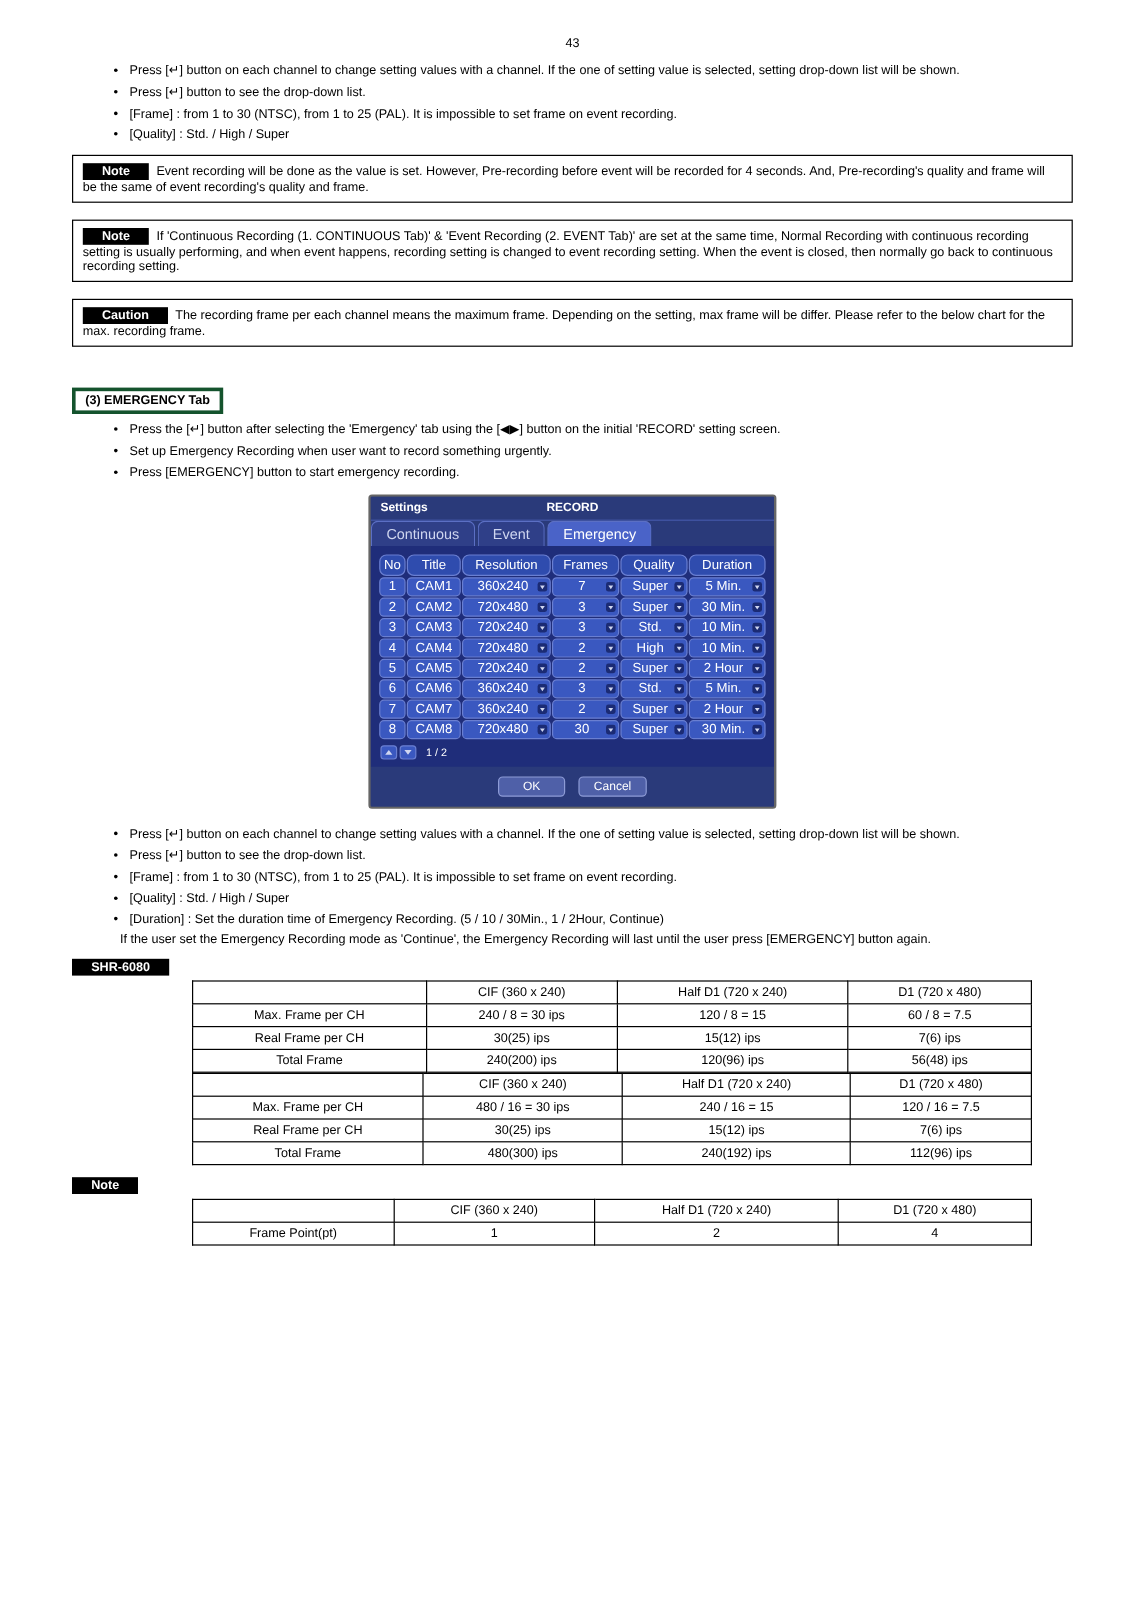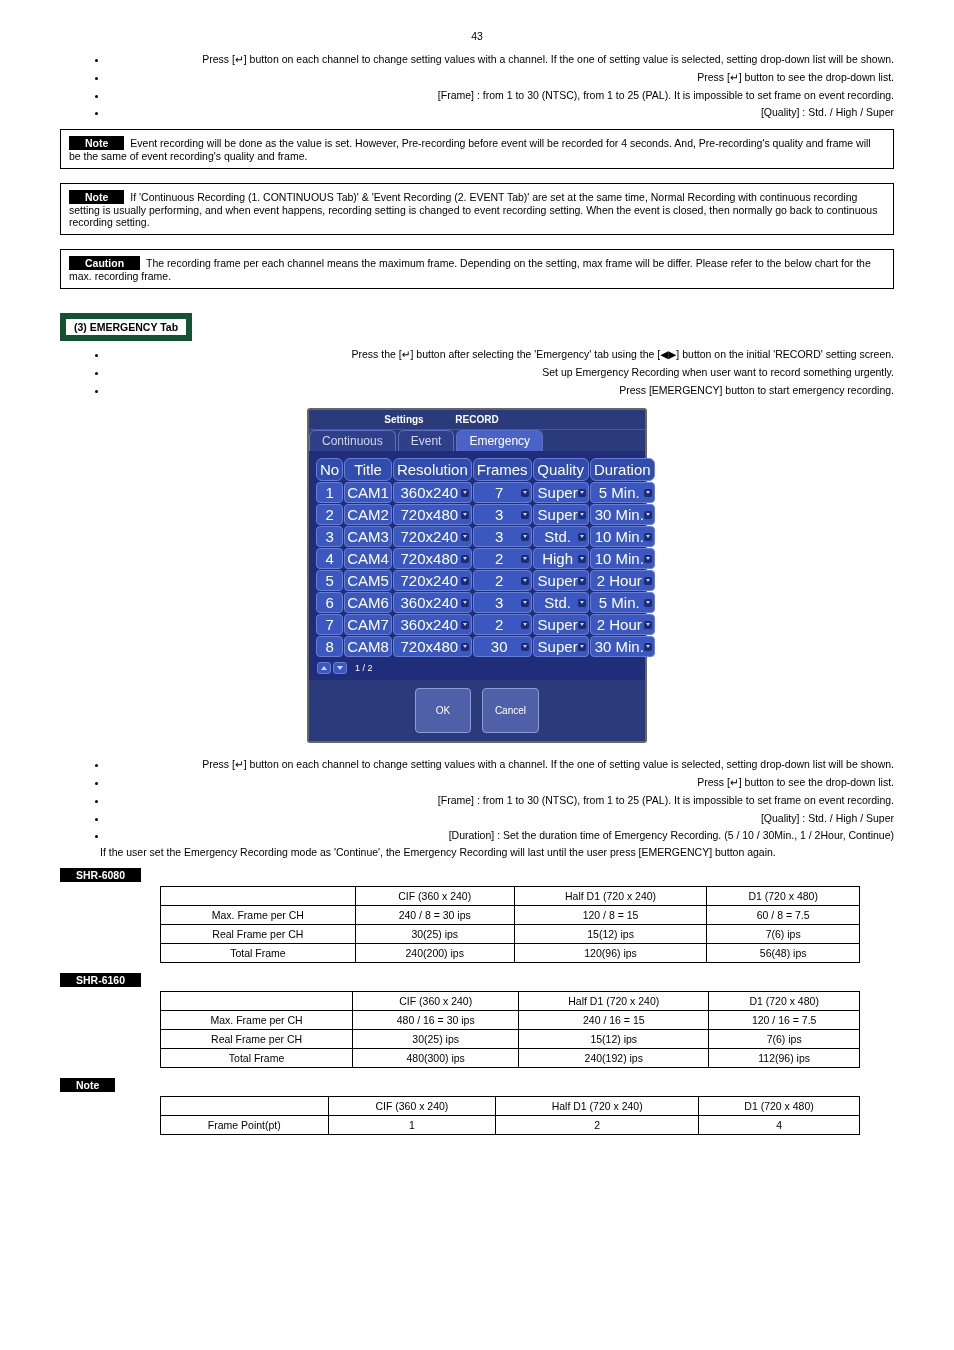--- a/index.html
+++ b/index.html
@@ -1,47 +1,47 @@
 <!DOCTYPE html>
 <html><head>
 <meta charset="utf-8">
 <style>
   * { box-sizing: border-box; margin: 0; padding: 0; }
   html, body { width: 954px; font-family: Arial, Helvetica, sans-serif; font-size: 10.5px; color: #000; background: #fff; }
   body { padding: 30px 60px 40px 60px; }
   .page-num { text-align: center; font-size: 10.5px; margin-bottom: 10px; }
-  ul.top-list { list-style: disc; margin-left: 48px; text-align: right; }
+  ul.top-list { list-style: disc; margin-left: 48px; }
   ul.top-list > li { margin: 2px 0; line-height: 1.5; }
   .enter-sym { font-family: "Arial Unicode MS", Arial, sans-serif; }
   .note-box { border: 1px solid #000; margin: 8px 0 14px 0; padding: 6px 8px; }
   .chip { display: inline-block; background: #000; color: #fff; font-weight: bold; padding: 1px 16px; margin-right: 6px; }
-  .label-box { display: inline-block; border: 6px solid #14532d; padding: 2px 8px; margin-top: 10px; margin-bottom: 4px; font-weight: bold; text-align: center; }
+  .label-box { display: inline-block; border: 3px solid #14532d; padding: 2px 8px; margin-top: 20px; margin-bottom: 4px; font-weight: bold; text-align: center; }
   .screenshot { margin: 10px auto 14px auto; width: 340px; }
   .ss-frame { border: 2px solid #666; border-radius: 3px; background: #2a3a7a; color: #fff; font-family: Verdana, Arial, sans-serif; }
   .ss-title { display: flex; align-items: center; font-size: 10px; font-weight: bold; padding: 4px 8px; background: #2a3a7a; border-bottom: 1px solid #4457a9; }
-  .ss-title .left { flex: 1; text-align: right; }
+  .ss-title .left { flex: 1; }
   .ss-title .mid { flex: 1; text-align: center; }
   .ss-title .right { flex: 1; }
   .ss-tabs { display: flex; font-size: 12px; }
   .ss-tab { padding: 3px 12px; color: #cfd6f0; border: 1px solid #5b6fc4; border-bottom: none; border-top-left-radius: 6px; border-top-right-radius: 6px; margin-right: 2px; background: #2f3f88; }
   .ss-tab.active { background: #4a63c8; color: #fff; }
   .ss-body { background: #1f2d7a; padding: 6px; }
-  .ss-table { width: 100%; border-collapse: separate; border-spacing: 1px; font-size: 15px; color: #fff; }
+  .ss-table { width: 100%; border-collapse: separate; border-spacing: 1px; font-size: 11px; color: #fff; }
   .ss-table th { background: #2f4cae; color: #fff; font-weight: normal; padding: 2px 3px; border: 1px solid #6a7fd1; border-radius: 6px; white-space: nowrap; }
   .ss-table td { background: #3a58c0; padding: 1px 2px; border: 1px solid #6a7fd1; border-radius: 4px; text-align: center; white-space: nowrap; }
   .ss-no { width: 22px; }
   .ss-dd { position: relative; padding-right: 10px !important; text-align: left; }
   .ss-dd .arrow { position: absolute; right: 2px; top: 50%; transform: translateY(-50%); width: 8px; height: 8px; background: #1b2b74; border-radius: 2px; }
   .ss-dd .arrow::after { content: ""; position: absolute; left: 2px; top: 2.5px; border-left: 2px solid transparent; border-right: 2px solid transparent; border-top: 3px solid #cfd6f0; }
   .ss-pager { display: flex; align-items: center; gap: 2px; padding: 4px 0 0 2px; font-size: 9px; }
   .pg-btn { width: 14px; height: 12px; background: #3a58c0; border: 1px solid #6a7fd1; border-radius: 3px; display: inline-flex; align-items: center; justify-content: center; }
   .pg-up::after { content: ""; border-left: 3px solid transparent; border-right: 3px solid transparent; border-bottom: 4px solid #cfd6f0; }
   .pg-down::after { content: ""; border-left: 3px solid transparent; border-right: 3px solid transparent; border-top: 4px solid #cfd6f0; }
   .ss-footer { text-align: center; padding: 8px 0; background: #2a3a7a; }
-  .ss-btn { display: inline-block; min-width: 56px; padding: 16px 12px; margin: 0 4px; font-size: 10px; color: #fff; background: #4f60a8; border: 1px solid #8d9bd6; border-radius: 4px; }
+  .ss-btn { display: inline-block; min-width: 56px; padding: 2px 12px; margin: 0 4px; font-size: 10px; color: #fff; background: #4f60a8; border: 1px solid #8d9bd6; border-radius: 4px; }
   .data-table { border-collapse: collapse; margin-left: 100px; width: 700px; font-size: 10.5px; }
   .data-table th, .data-table td { border: 1px solid #000; padding: 3px 6px; text-align: center; font-weight: normal; }
   .sec-heading { margin: 10px 0 4px 0; text-decoration: underline; }
   .indent-note { margin-left: 40px; margin-bottom: 6px; }
 </style>
 </head>
 <body>
 
 <div class="page-num">43</div>
 
@@ -203,21 +203,20 @@
           <td>7(6) ips</td>
         </tr>
         <tr>
           <td>Total Frame</td>
           <td>240(200) ips</td>
           <td>120(96) ips</td>
           <td>56(48) ips</td>
         </tr>
       </tbody>
     </table>
-    <div class="sec-heading"><span class="chip">SHR-6160</span></div>
     <table class="data-table">
       <thead>
         <tr>
           <th></th>
           <th>CIF (360 x 240)</th>
           <th>Half D1 (720 x 240)</th>
           <th>D1 (720 x 480)</th>
         </tr>
       </thead>
       <tbody>

